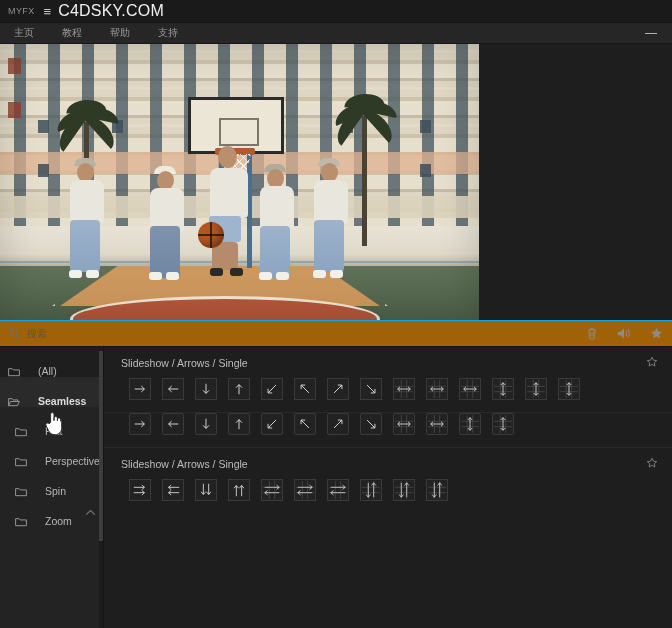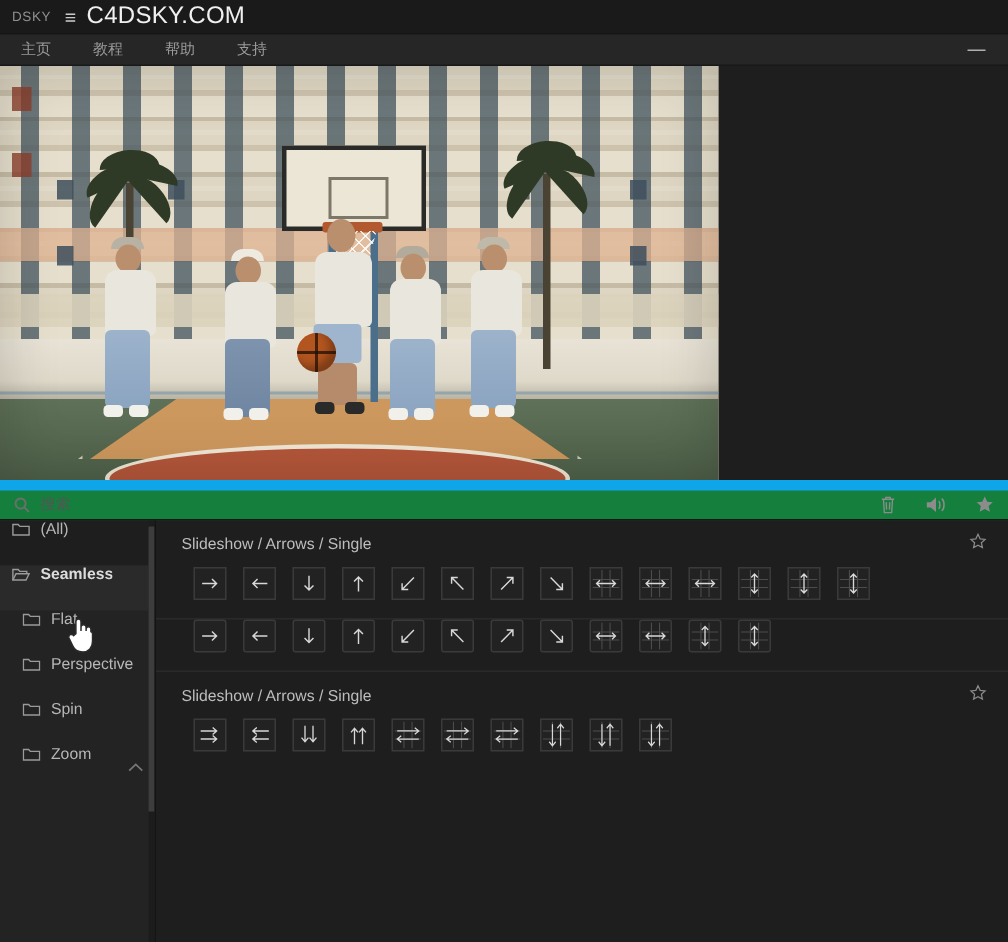--- a/index.html
+++ b/index.html
@@ -199,24 +199,24 @@
           box-shadow: inset -4px -4px 6px rgba(0,0,0,.3); }
   .ball:after{content:"";position:absolute;inset:0;border-radius:50%;
      background:
        linear-gradient(to right, transparent 47%, rgba(30,15,5,.75) 47%, rgba(30,15,5,.75) 53%, transparent 53%),
        linear-gradient(to bottom, transparent 47%, rgba(30,15,5,.75) 47%, rgba(30,15,5,.75) 53%, transparent 53%);}
   .vignette { position:absolute; inset:0; box-shadow: inset 0 0 40px rgba(0,0,0,.18); }
 
   
   .search-bar {
     height: 27px;
-    background: #15803d;
+    background: #a16207;
     display: flex;
     align-items: center;
-    border-top: 7px solid #0ea5e9;
+    border-top: 1px solid #0ea5e9;
     border-bottom: 1px solid #151515;
     position: relative;
   }
   .search-icon {
     margin-left: 9px; margin-right: 7px;
     color: #6e6e6e;
     display: flex; align-items: center;
   }
   .search-input {
     background: transparent;
@@ -244,26 +244,27 @@
   .sidebar {
     width: 104px;
     background: #232323;
     border-right: 1px solid #141414;
     position: relative;
     overflow: hidden;
   }
   .sb-item {
     height: 30px;
     display: flex;
-    align-items: flex-start;
+    align-items: flex-end;
     padding-left: 8px;
     color: #b7b7b7;
     font-size: 10.5px;
     cursor: pointer;
     position: relative;
+    gap: 11px;
   }
   .sb-item.child { padding-left: 15px; }
   .sb-item.selected { background: #2c2c2c; color: #e4e4e4; font-weight: bold; }
   .sb-item.hover-row { background: #2a2a2a; color: #dcdcdc; font-weight: bold; }
   .sb-item.top-row { background: #1e1e1e; }
   .sb-folder {
     width: 13px; height: 11px;
     margin-right: 6px;
     flex: 0 0 auto;
     color: #9a9a9a;
@@ -330,21 +331,21 @@
     left: 44px; top: 410px;
     width: 20px; height: 26px;
     pointer-events: none;
     z-index: 90;
   }
 </style>
 </head>
 <body>
 
 <div class="brand-bar">
-  <span class="brand-myfx">DSKY</span>
+  <span class="brand-myfx">MYFX</span>
   <span class="brand-hamburger">≡</span>
   <span class="brand-title">C4DSKY.COM</span>
 </div>
 
 <div class="nav-bar">
   <div class="nav-item">主页</div>
   <div class="nav-item">教程</div>
   <div class="nav-item">帮助</div>
   <div class="nav-item">支持</div>
   <div class="nav-minimize">

